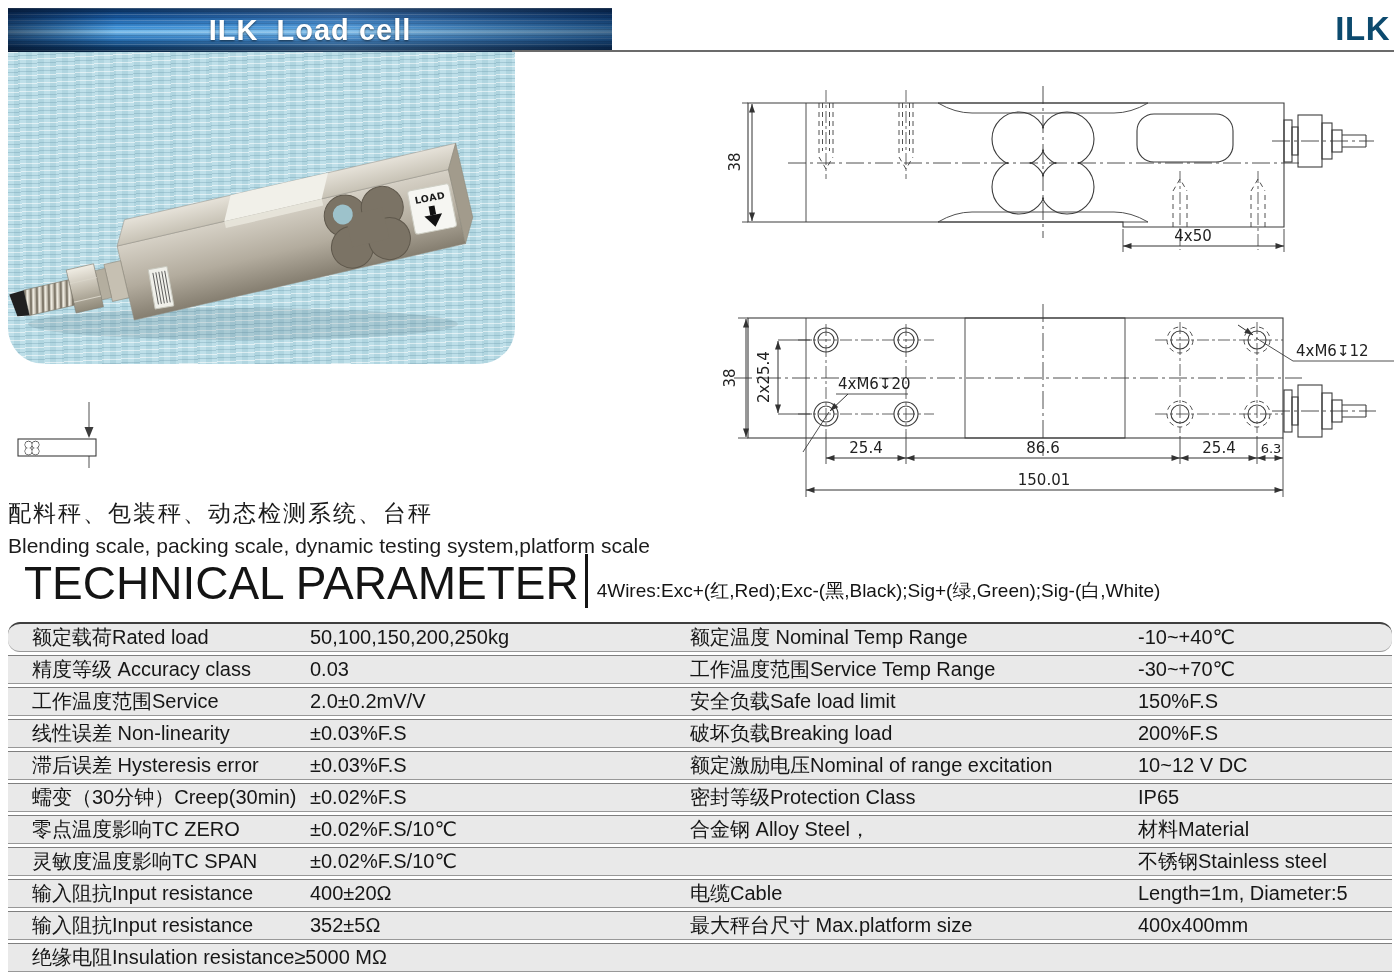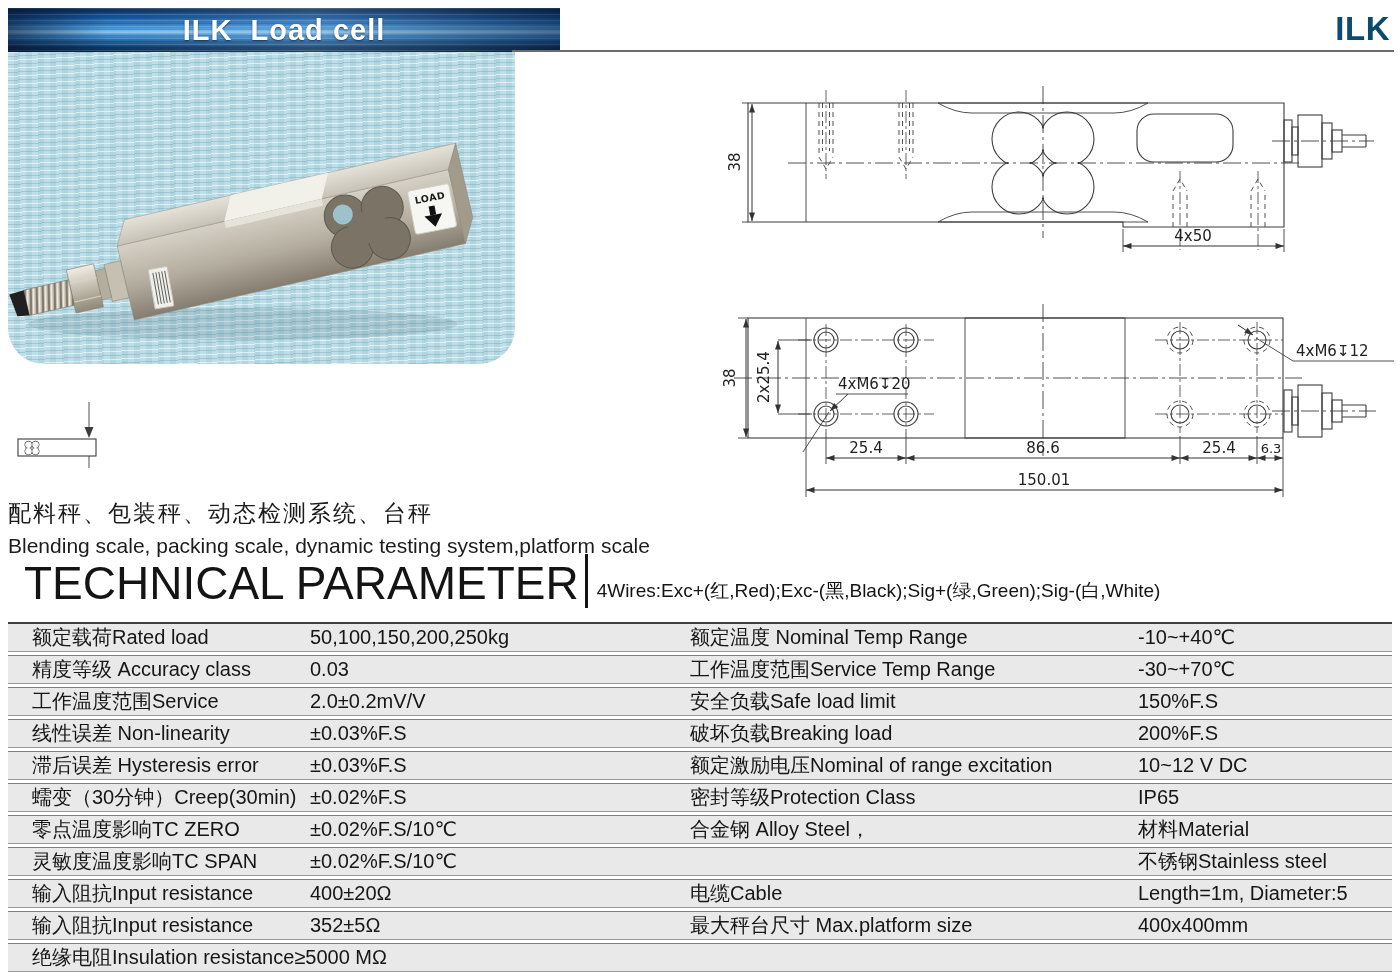--- a/index.html
+++ b/index.html
@@ -1,19 +1,19 @@
 <!DOCTYPE html>
 <html><head>
 <meta charset="utf-8">
 <style>
   html,body{margin:0;padding:0;background:#fff;}
   #page{position:relative;width:1400px;height:979px;background:#fff;overflow:hidden;
         font-family:"Liberation Sans","DejaVu Sans",sans-serif;color:#111;}
 
-  .banner{position:absolute;left:8px;top:8px;width:552px;height:44px;
+  .banner{position:absolute;left:8px;top:8px;width:604px;height:44px;
     display:flex;align-items:center;justify-content:center;
     background:
       linear-gradient(90deg, rgba(2,10,30,.55), rgba(10,40,80,0) 18%, rgba(255,255,255,.12) 55%, rgba(2,12,35,.45) 100%),
       repeating-linear-gradient(180deg, rgba(255,255,255,.18) 0 1px, rgba(255,255,255,0) 1px 3px, rgba(0,20,50,.18) 3px 4px, rgba(0,0,0,0) 4px 6px),
       linear-gradient(180deg,#0a2c55 0%,#155398 20%,#3c90d6 45%,#7fc0ec 53%,#2d7ac0 68%,#11406f 88%,#082647 100%);}
   .banner-title{font-size:29px;font-weight:700;color:#fff;letter-spacing:1px;
     text-shadow:0 1px 2px rgba(0,0,0,.55);white-space:pre;}
   .brand{position:absolute;top:10px;right:10px;font-size:33px;font-weight:700;
     color:#0c4a6e;letter-spacing:.5px;}
   .top-rule{position:absolute;left:512px;right:6px;top:50px;border-top:2px solid #6b6b6b;}
@@ -42,21 +42,21 @@
   .tech-head{position:absolute;left:24px;top:554px;display:flex;align-items:flex-end;}
   .tech-title{font-size:46px;line-height:50px;color:#141414;}
   .vbar{width:3px;height:54px;background:#141414;margin:0 9px 0 6px;}
   .wires{font-size:19px;margin-bottom:4px;color:#141414;}
 
   .ptable{position:absolute;left:8px;top:622px;width:1384px;}
   .trow{display:grid;grid-template-columns:286px 380px 448px 1fr;
     height:27px;line-height:27px;background:#e9e9e9;
     border-top:1px solid #7f7f7f;border-bottom:1px solid #989898;
     margin-bottom:3px;padding-left:16px;font-size:20px;white-space:nowrap;color:#161616;}
-  .trow:first-child{border-top:2px solid #3f3f3f;}
+  .trow:first-child{border-top:2px solid #3f3f3f;border-radius:12px;}
   .c{overflow:visible;}
   .c1{padding-left:8px;}
   .span2{grid-column:1/3;}
   svg text{font-family:"DejaVu Sans","Liberation Sans",sans-serif;}
 </style>
 </head>
 <body>
 
 <div id="page">
 

